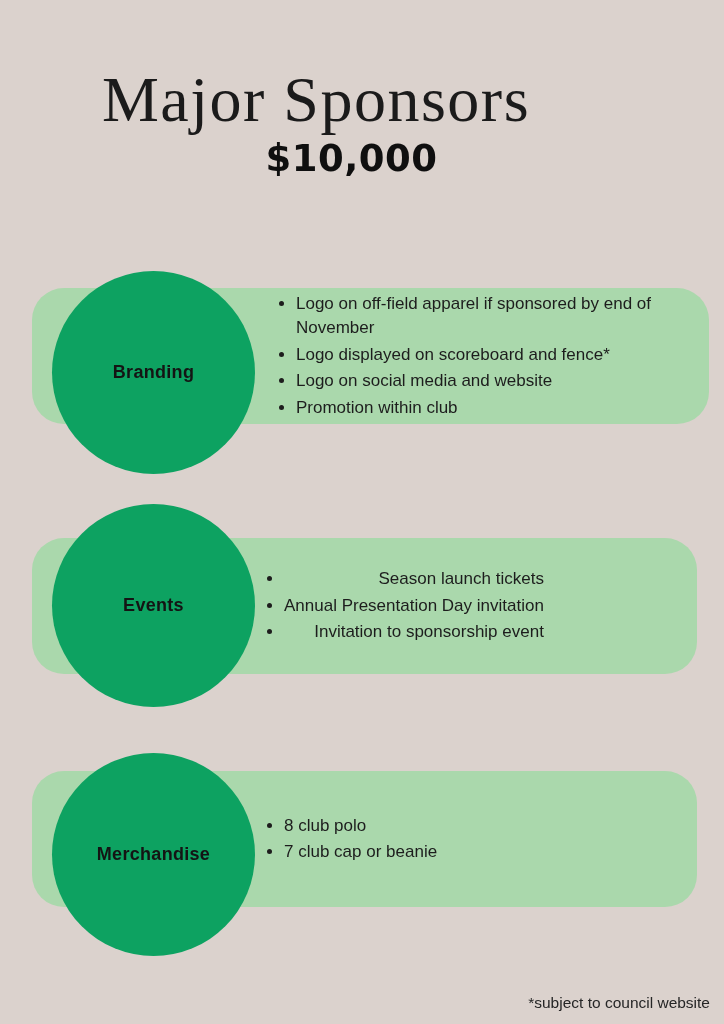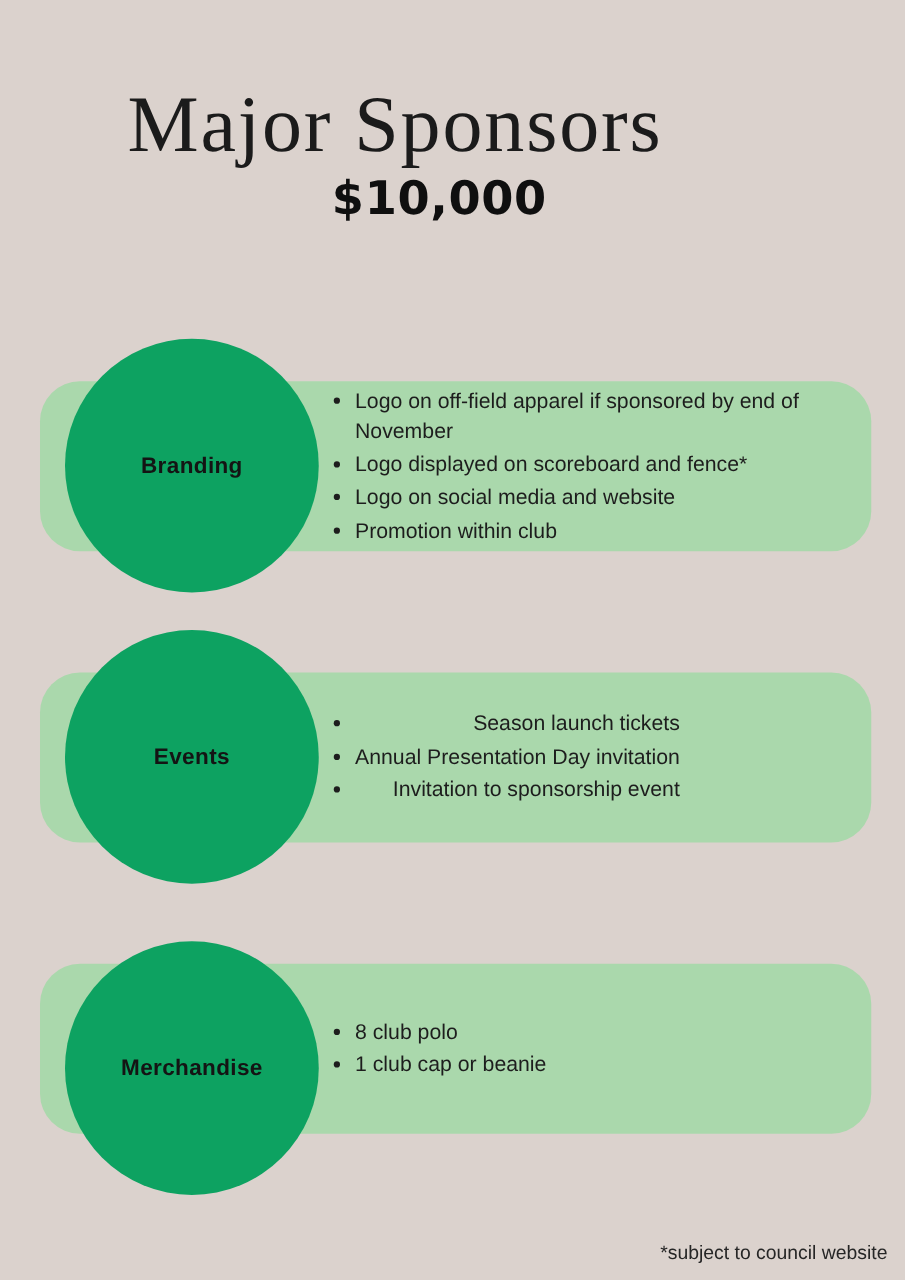--- a/index.html
+++ b/index.html
@@ -26,21 +26,21 @@
     font-weight:bold;
     font-size:37px;line-height:1;
     letter-spacing:0.5px;
     color:#0f0f0f;
   }
   .tier-panel{
     position:absolute;left:32px;width:665px;height:136px;
     background:#aad8ac;border-radius:32px;
     display:flex;align-items:center;
   }
-  .panel-branding{top:305px;}
+  .panel-branding{top:288px;padding-left:12px;}
   .panel-events{top:538px;text-align:right;}
   .panel-merchandise{top:771px;}
   .benefit-list{
     margin:0;padding:0 10px 0 252px;
     list-style:disc;
     color:#1d1d1d;
   }
   .benefit-list li{
     font-size:17px;
     line-height:24.5px;
@@ -95,21 +95,21 @@
       <li>Invitation to sponsorship event</li>
     </ul>
   </div>
   <div class="tier-circle circle-events">
     <span class="tier-label">Events</span>
   </div>
 
   <div class="tier-panel panel-merchandise">
     <ul class="benefit-list">
       <li>8 club polo</li>
-      <li>1 club cap or beanie</li>
+      <li>7 club cap or beanie</li>
     </ul>
   </div>
   <div class="tier-circle circle-merchandise">
     <span class="tier-label">Merchandise</span>
   </div>
 
   <div class="footnote">*subject to council website</div>
 
 </div>
 

